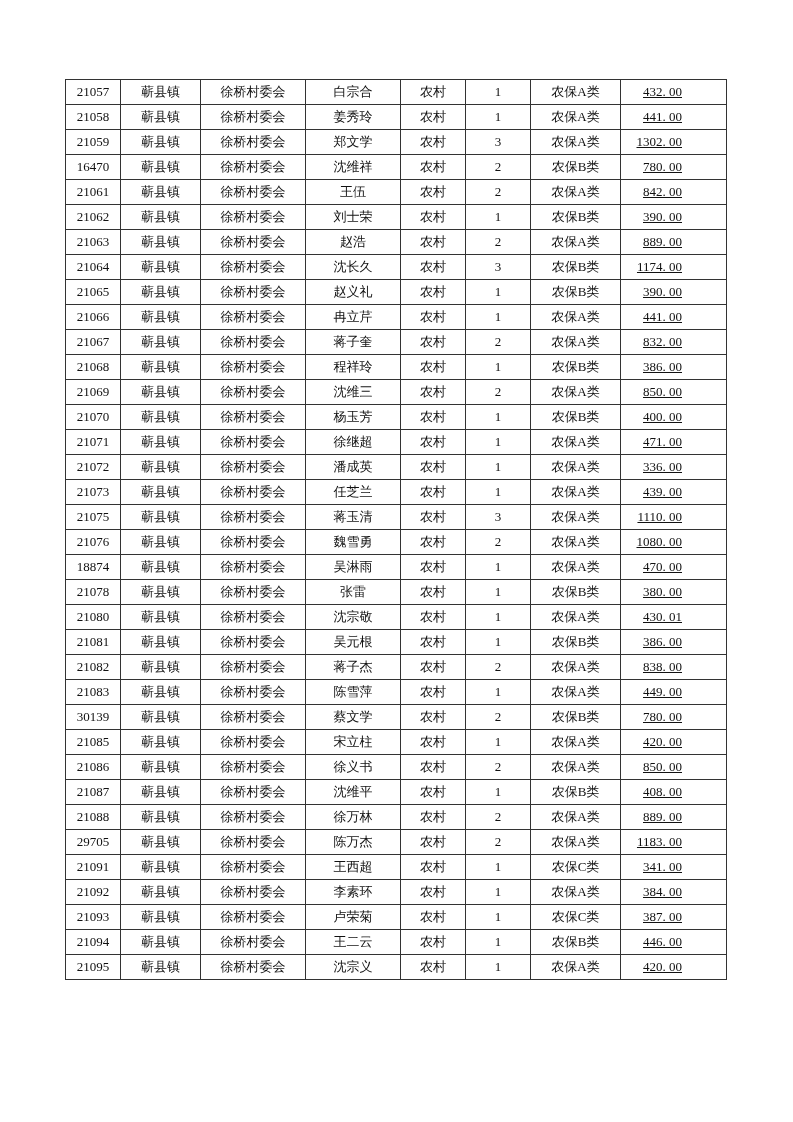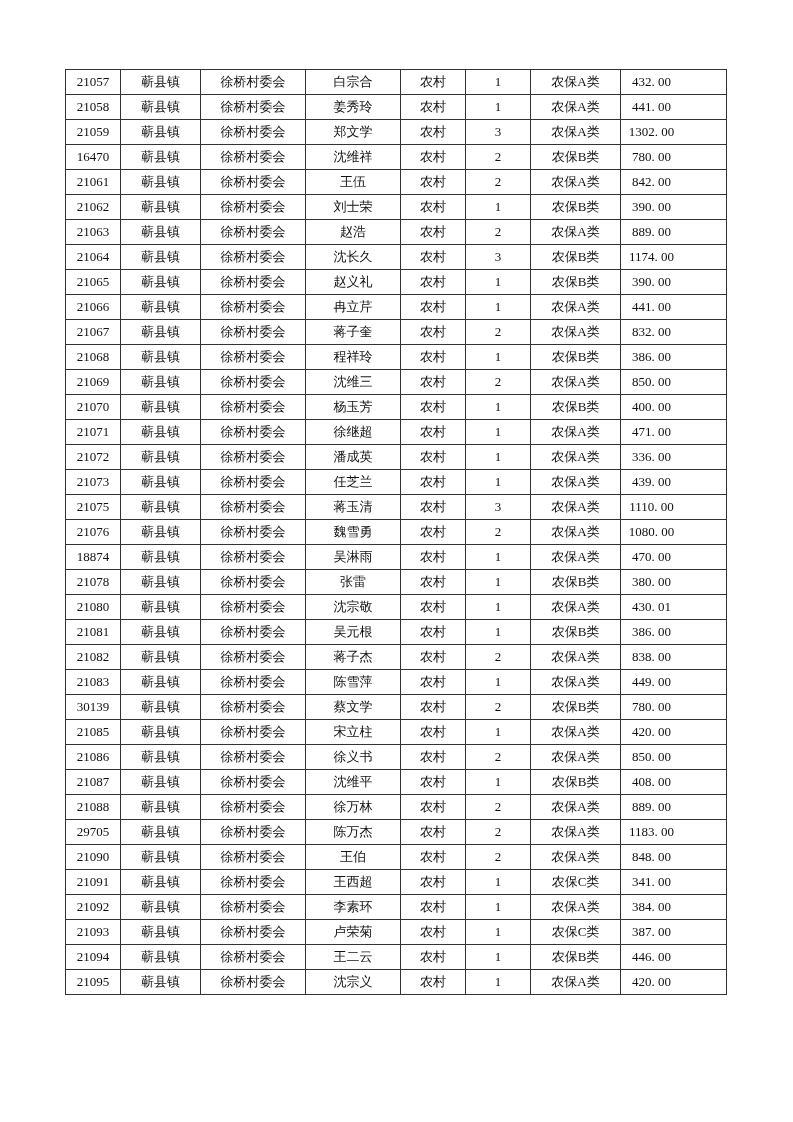--- a/index.html
+++ b/index.html
@@ -13,38 +13,40 @@
     position: relative;
     width: 793px;
     height: 1122px;
     background: #ffffff;
     overflow: hidden;
     font-family: "Liberation Serif", "DejaVu Serif", serif;
   }
   table.grid {
     position: absolute;
     left: 65px;
-    top: 69px;
+    top: 79px;
     width: 661px;
     border-collapse: collapse;
     table-layout: fixed;
   }
   table.grid td {
     border: 1px solid #333333;
     height: 24px;
     font-size: 13px;
     line-height: 24px;
     color: #111111;
     text-align: center;
     padding: 0;
     white-space: nowrap;
     overflow: hidden;
   }
   table.grid td.amount {
+    text-align: right;
     padding-right: 44px;
+    text-decoration: underline;
   }
 </style>
 </head>
 <body>
 
 <div class="page">
   <table class="grid">
     <colgroup>
       <col style="width:55px">
       <col style="width:80px">
@@ -360,30 +362,20 @@
           <td>29705</td>
           <td>蕲县镇</td>
           <td>徐桥村委会</td>
           <td>陈万杰</td>
           <td>农村</td>
           <td>2</td>
           <td>农保A类</td>
           <td class="amount">1183. 00</td>
         </tr>
         <tr>
-          <td>21090</td>
-          <td>蕲县镇</td>
-          <td>徐桥村委会</td>
-          <td>王伯</td>
-          <td>农村</td>
-          <td>2</td>
-          <td>农保A类</td>
-          <td class="amount">848. 00</td>
-        </tr>
-        <tr>
           <td>21091</td>
           <td>蕲县镇</td>
           <td>徐桥村委会</td>
           <td>王西超</td>
           <td>农村</td>
           <td>1</td>
           <td>农保C类</td>
           <td class="amount">341. 00</td>
         </tr>
         <tr>

